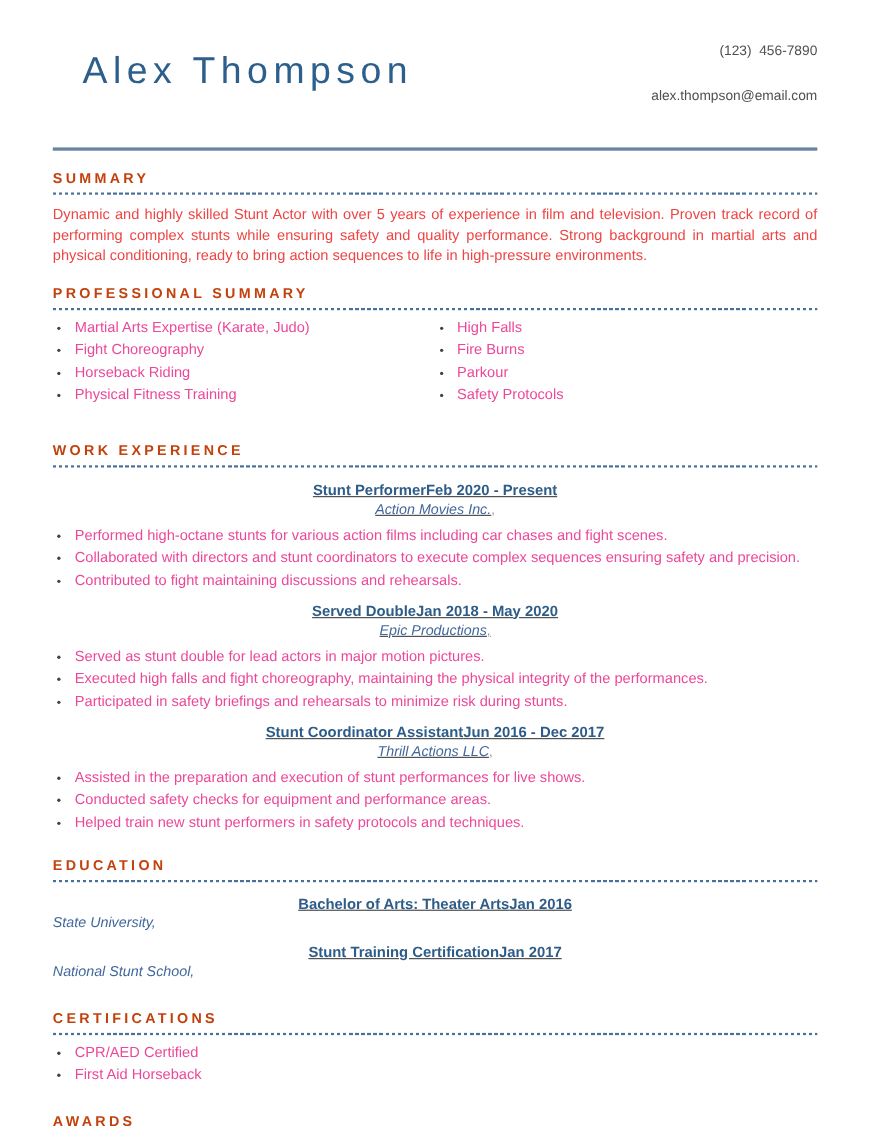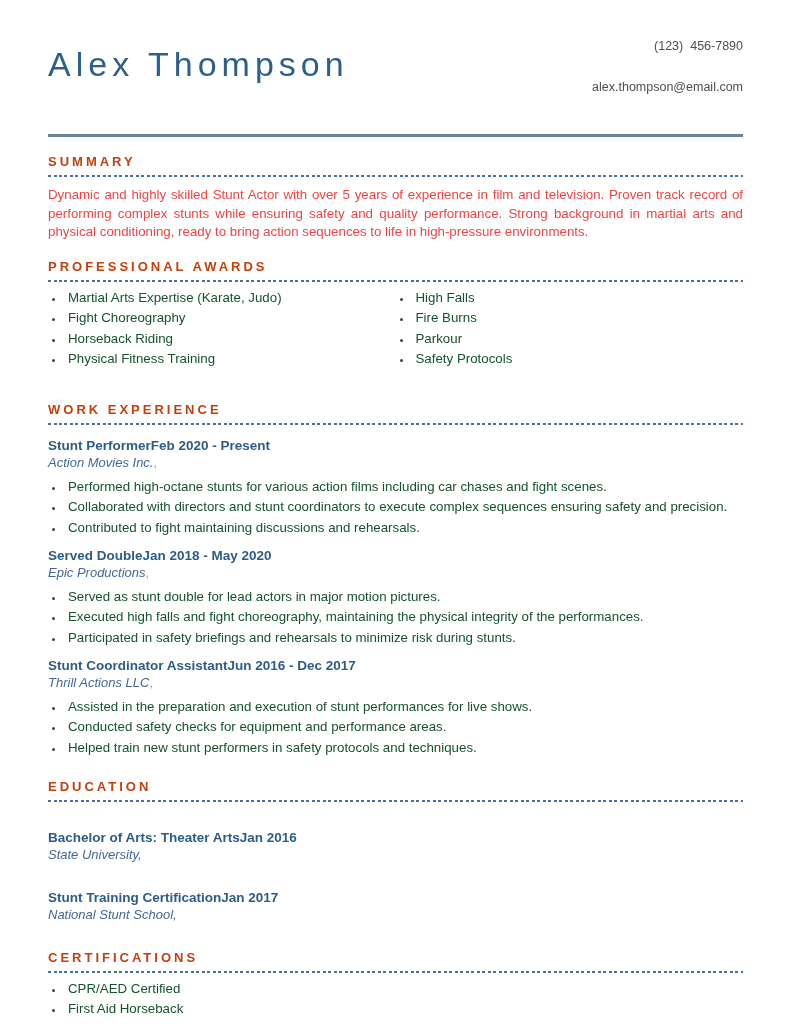--- a/index.html
+++ b/index.html
@@ -5,21 +5,21 @@
   html, body { margin: 0; padding: 0; background: #ffffff; }
   body {
     width: 791px;
     font-family: "Liberation Sans", sans-serif;
     color: #414141;
     -webkit-font-smoothing: antialiased;
   }
   .page { padding: 34px 48px 20px 48px; box-sizing: border-box; width: 791px; }
 
   
-  .header { display: flex; justify-content: space-between; align-items: flex-start; }
+  .header { display: flex; justify-content: space-between; align-items: flex-start; margin-left: 27px; }
   .name {
     font-size: 34px;
     font-weight: 400;
     color: #2d5f8d;
     letter-spacing: 5px;
     margin: 12px 0 0 0;
     line-height: 1.1;
   }
   .contact { text-align: right; padding-top: 5px; }
   .contact-line { font-size: 12.5px; color: #4f4f4f; white-space: pre; }
@@ -48,40 +48,40 @@
     text-align: justify;
     margin: 9px 0 0 0;
     color: #ef4444;
   }
 
   
   ul.bullets {
     margin: 8px 0 6px 0;
     padding-left: 17px;
     font-size: 13.3px;
-    color: #14532d;
+    color: #ec4899;
   }
   ul.bullets li { margin-bottom: 5.5px; padding-left: 3px; }
   ul.bullets li::marker { color: #414141; font-size: 11px; }
 
   
   .skills-cols { display: flex; margin-top: 8px; margin-bottom: 18px; }
   .skills-cols ul.bullets { width: 50%; margin-top: 0; }
 
   
   .exp-section-title { margin-top: 24px; }
   .job { margin-top: 13px; }
-  .job-head, .job-sub, .edu-head { display: flex; justify-content: flex-start; align-items: baseline; }
+  .job-head, .job-sub, .edu-head { display: flex; justify-content: center; align-items: baseline; text-decoration: underline; }
   .job-role, .job-dates { font-size: 13.5px; font-weight: 700; color: #2d5c88; }
   .job-company { font-size: 13px; font-style: italic; color: #42689b; margin-top: 2px; }
   .job-location { font-size: 12px; color: #9a9a9a; }
   .job ul.bullets { margin-top: 9px; }
 
   
-  .edu-item { margin-top: 28px; }
+  .edu-item { margin-top: 12px; }
   .edu-degree, .edu-date { font-size: 13.5px; font-weight: 700; color: #2d5c88; }
   .edu-school { font-size: 13px; font-style: italic; color: #42689b; margin-top: 2px; }
   .edu-bottom-space { height: 6px; }
 
   .certs-title, .awards-title { margin-top: 22px; }
   .awards-title { margin-top: 28px; }
 </style>
 </head>
 <body>
 
@@ -97,21 +97,21 @@
 
   <div class="top-rule"></div>
 
   <div class="section">
     <h2 class="section-title">SUMMARY</h2>
     <div class="dotted-rule"></div>
     <p class="summary-text">Dynamic and highly skilled Stunt Actor with over 5 years of experience in film and television. Proven track record of performing complex stunts while ensuring safety and quality performance. Strong background in martial arts and physical conditioning, ready to bring action sequences to life in high-pressure environments.</p>
   </div>
 
   <div class="section">
-    <h2 class="section-title">PROFESSIONAL AWARDS</h2>
+    <h2 class="section-title">PROFESSIONAL SUMMARY</h2>
     <div class="dotted-rule"></div>
     <div class="skills-cols">
       <ul class="bullets">
         <li>Martial Arts Expertise (Karate, Judo)</li>
         <li>Fight Choreography</li>
         <li>Horseback Riding</li>
         <li>Physical Fitness Training</li>
       </ul>
       <ul class="bullets">
         <li>High Falls</li>

